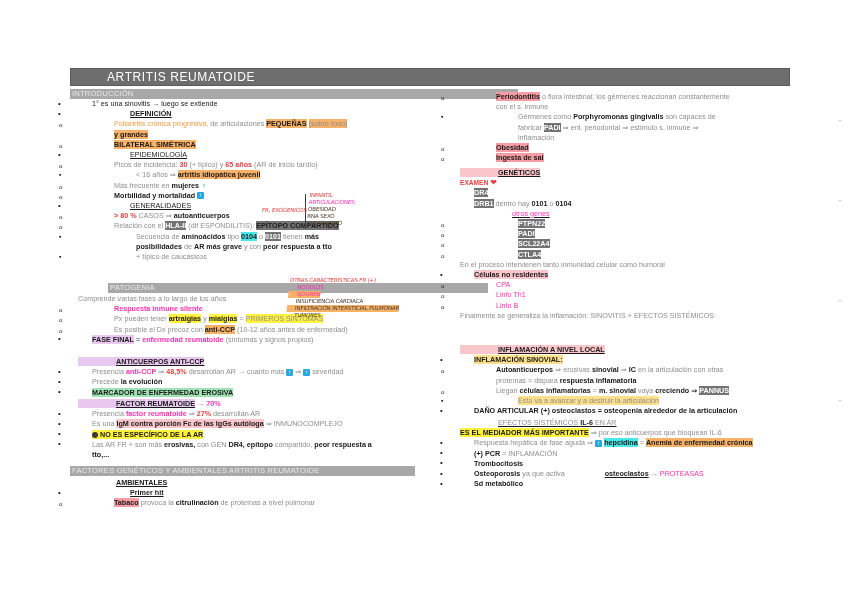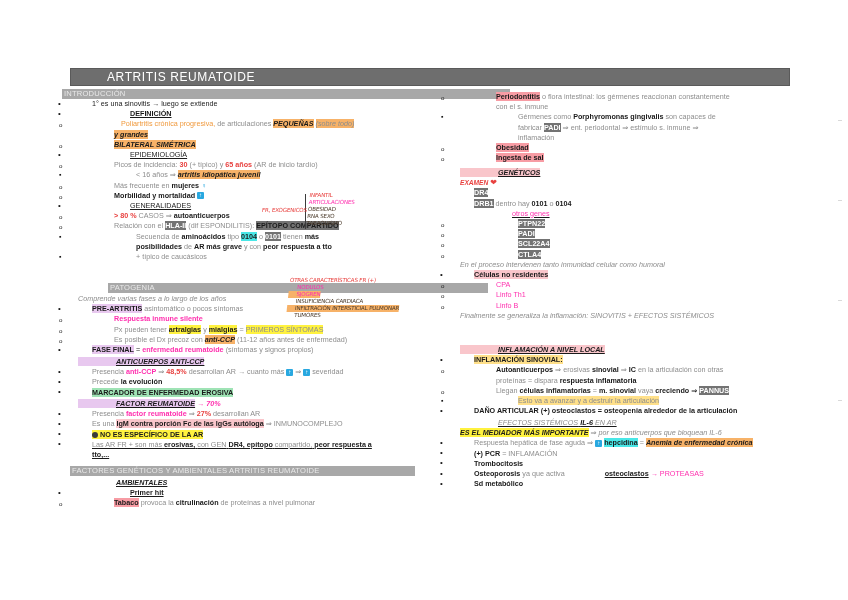--- a/index.html
+++ b/index.html
@@ -29,46 +29,46 @@
 
   
   .col{position:absolute;font-size:7.2px;line-height:10.2px;}
   .colL{left:70px;top:90px;width:380px;}
   .colR{left:452px;top:90px;width:336px;}
 
   .ln{position:relative;white-space:normal;margin:0;padding:0 0 0 0;}
   .lv1{padding-left:22px;}
   .lv2{padding-left:44px;}
   .lv3{padding-left:66px;}
-  .lv0{padding-left:8px;font-style:italic;}
+  .lv0{padding-left:8px;}
   .just{text-align:justify;}
 
   .bul::before{content:"•";position:absolute;left:-12px;font-size:8px;top:-0.5px;}
   .cir::before{content:"o";position:absolute;left:-11px;font-size:6.2px;top:1px;}
   .sq::before{content:"\25AA";position:absolute;left:-11px;font-size:7px;top:0px;}
 
   b{font-weight:bold;}
   u{text-decoration:underline;margin-left:38px;}
 
   
-  .hl-or{background:#f7b268;font-style:italic;}
+  .hl-or{background:#f7b268;}
   .hl-ye{background:#fff23f;margin-top:38px;}
   .hl-pk{background:#737373;}
   .hl-pink{background:#f9c6cb;}
   .hl-cy{background:#49e7e7;}
   .hl-gr{background:#9fe3b5;}
   .hl-red{background:#f79ca4;}
   .hl-lav{background:#e8c8ef;}
   .hl-ybr{background:#ffe08a;}
 
   .t-pk{color:#ff2fae;}
   .t-red{color:#e8413f;text-align:right;}
   .t-gry{color:#8d8d8d;}
   .t-dk{color:#1a1a1a;}
-  .t-or{color:#f09a3e;margin-left:7px;}
+  .t-or{color:#f09a3e;}
 
   .updn{
     display:inline-block;width:7px;height:7px;background:#29a8e0;color:#fff;
     font-size:6px;line-height:7px;text-align:center;vertical-align:middle;border-radius:1px;
   }
   .fem{display:inline-block;color:#29a8e0;font-size:7px;}
   .heart{color:#e8413f;font-size:8px;}
   .dot{display:inline-block;width:6px;height:6px;border-radius:50%;background:#3b3b3b;vertical-align:-1px;}
 
   
@@ -89,21 +89,21 @@
 </style>
 </head>
 <body>
 
 <div class="page">
 
   <div class="titlebar">
     <div class="ttxt">ARTRITIS REUMATOIDE</div>
   </div>
 
-  <div class="secbar" style="left:62px;top:89px;width:448px;">INTRODUCCIÓN</div>
+  <div class="secbar" style="left:70px;top:89px;width:448px;">INTRODUCCIÓN</div>
   <div class="secbar" style="left:70px;top:283px;width:380px;margin-left:38px;">PATOGENIA</div>
   <div class="secbar" style="left:70px;top:466px;width:345px;">FACTORES GENÉTICOS Y AMBIENTALES ARTRITIS REUMATOIDE</div>
 
   <div class="col colL" style="top:99px;">
 
     <div class="ln lv1 bul">
       <span>1° es una sinovitis → luego se extiende</span>
     </div>
 
     <div class="ln lv1 bul">
@@ -185,39 +185,35 @@
 
     <div class="ln lv3 sq">
       <span class="t-gry">+ típico de caucásicos</span>
     </div>
   </div>
 
   <div class="col colL" style="top:294px;">
     <div class="ln lv0">
       <span class="t-gry">Comprende varias fases a lo largo de los años</span>
     </div>
-    <div class="ln lv1 bul">
-      <b class="hl-lav">PRE-ARTRITIS</b>
-      <span class="t-gry">asintomático o pocos síntomas</span>
-    </div>
     <div class="ln lv2 cir">
       <b class="t-pk">Respuesta inmune silente</b>
     </div>
     <div class="ln lv2 cir">
       <span class="t-gry">Px pueden tener</span>
       <b class="hl-ye">artralgias</b>
       <span class="t-gry">y</span>
       <b class="hl-ye">mialgias</b>
       <span class="t-gry">=</span>
       <span class="hl-ye t-gry">PRIMEROS SÍNTOMAS</span>
     </div>
     <div class="ln lv2 cir">
       <span class="t-gry">Es posible el Dx precoz con</span>
       <b class="hl-or">anti-CCP</b>
-      <span class="t-gry">(11-12 años antes de enfermedad)</span>
+      <span class="t-gry">(10-12 años antes de enfermedad)</span>
     </div>
     <div class="ln lv1 bul">
       <b class="hl-lav">FASE FINAL</b>
       <span>=</span>
       <b class="t-pk">enfermedad reumatoide</b>
       <span class="t-gry">(síntomas y signos propios)</span>
     </div>
   </div>
 
   <div class="col colL" style="top:357px;">
@@ -257,21 +253,21 @@
       <span class="t-gry">desarrollan AR</span>
     </div>
     <div class="ln lv1 bul">
       <span class="t-gry">Es una</span>
       <b class="hl-pink">IgM contra porción Fc de las IgGs autóloga</b>
       <span class="t-gry">⇒ INMUNOCOMPLEJO</span>
     </div>
     <div class="ln lv1 bul">
       <span class="hl-ye"><span class="dot"></span> <b>NO ES ESPECÍFICO DE LA AR</b></span>
     </div>
-    <div class="ln lv1 bul just" style="width:330px;text-decoration:underline;">
+    <div class="ln lv1 bul just" style="width:330px;">
       <span class="t-gry">Las AR FR + son más</span>
       <b>erosivas,</b>
       <span class="t-gry">con GEN</span>
       <b>DR4, epítopo</b>
       <span class="t-gry">compartido,</span>
       <b>peor respuesta a</b><br>
       <b>tto,...</b>
     </div>
   </div>
 

